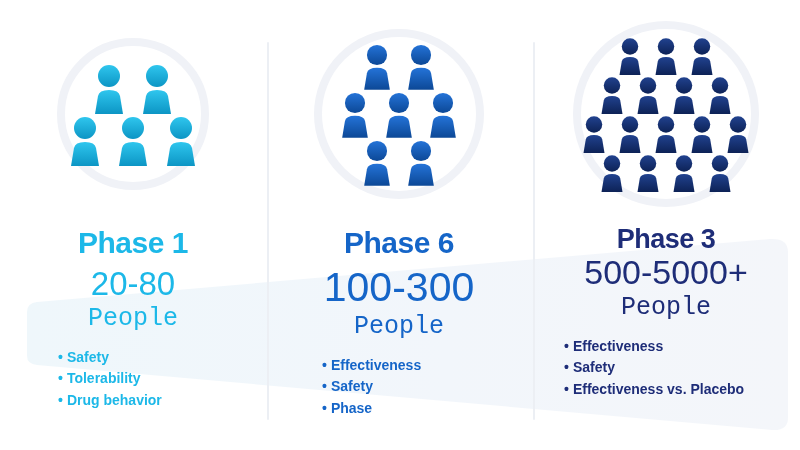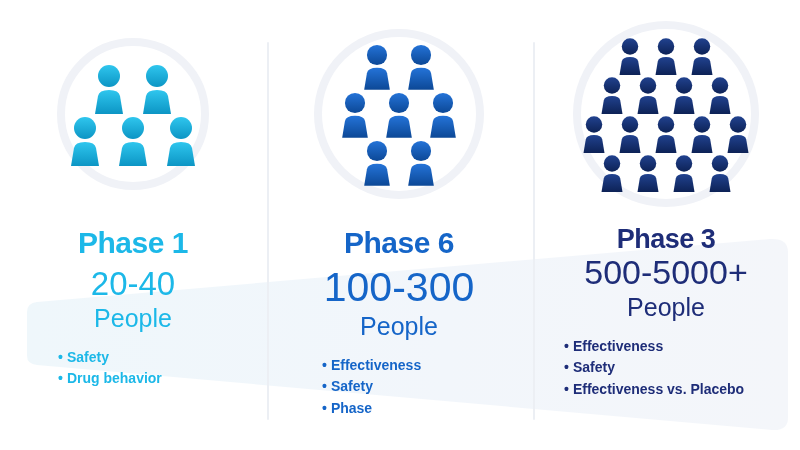--- a/index.html
+++ b/index.html
@@ -121,20 +121,21 @@
     margin: 0;
   }
   .col.c1 .count { font-size: 33px; margin-top: 9px; }
   .col.c2 .count { font-size: 41px; margin-top: 9px; }
   .col.c3 .count { font-size: 34px; margin-top: 2px; }
 
   .people-label {
     font-weight: 300;
     line-height: 1;
     margin: 0;
+    font-family: Liberation Mono, monospace;
   }
   .col.c1 .people-label { font-size: 25px; margin-top: 6px; }
   .col.c2 .people-label { font-size: 25px; margin-top: 6px; }
   .col.c3 .people-label { font-size: 25px; margin-top: 6px; }
 
   .bullets {
     list-style: none;
     padding: 0;
     margin: 0;
     align-self: flex-start;
@@ -206,24 +207,25 @@
             </svg>
             <svg width="48" height="52" viewBox="0 0 48 52">
               <circle cx="24" cy="14" r="11" fill="url(#g1a)"></circle>
               <path d="M10 52 L13 34 Q14 28 24 28 Q34 28 35 34 L38 52 Z" fill="url(#g1a)"></path>
             </svg>
           </div>
         </div>
       </div>
       <div class="textblock">
         <div class="phase-title" style="color:#1CB8E8">Phase 1</div>
-        <div class="count" style="color:#1CB8E8">20-40</div>
+        <div class="count" style="color:#1CB8E8">20-80</div>
         <div class="people-label" style="color:#1CB8E8">People</div>
         <ul class="bullets" style="color:#1CB8E8">
           <li><span class="dot">•</span><span>Safety</span></li>
+          <li><span class="dot">•</span><span>Tolerability</span></li>
           <li><span class="dot">•</span><span>Drug behavior</span></li>
         </ul>
       </div>
     </div>
 
     <div class="col c2">
       <div class="ring-wrap">
         <div class="ring r2"></div>
         <div class="people">
           <div class="prow">

